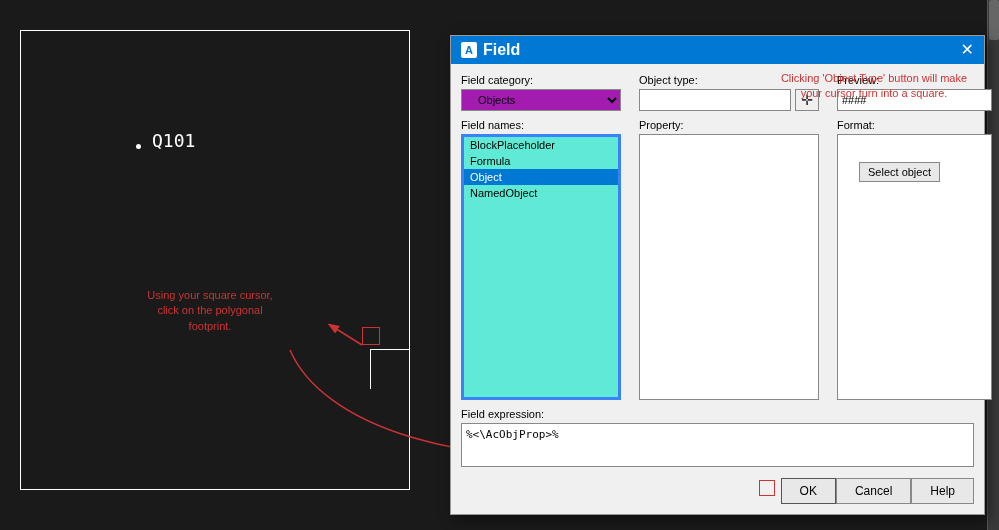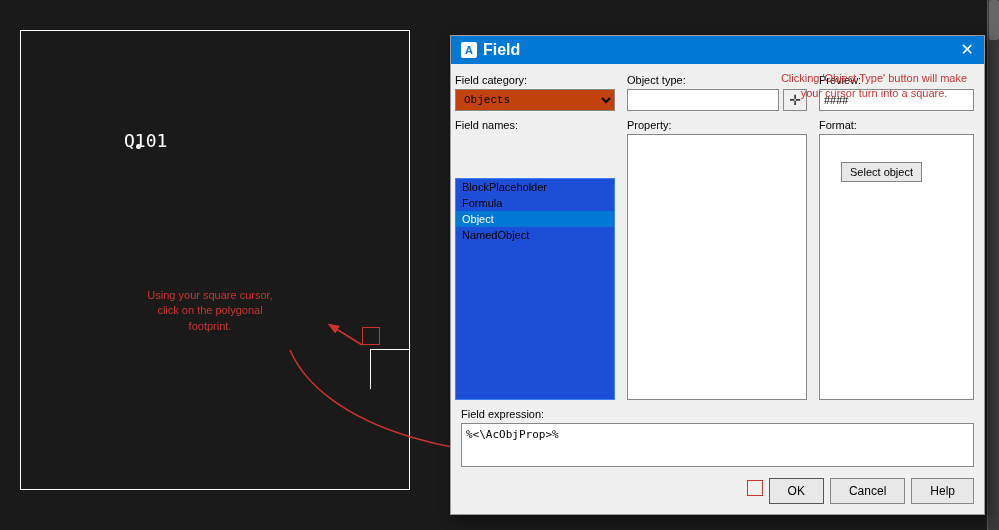--- a/index.html
+++ b/index.html
@@ -42,21 +42,21 @@
       border-top: 1px solid #fff;
       border-left: 1px solid #fff;
       border-right: none;
       border-bottom: none;
     }
 
     
     .cad-label {
       position: absolute;
       top: 130px;
-      left: 124px;
+      left: 152px;
       color: #ffffff;
       font-size: 18px;
       font-family: monospace;
     }
 
     .cad-dot {
       position: absolute;
       top: 144px;
       left: 136px;
       width: 5px;
@@ -169,22 +169,21 @@
       text-align: center;
       width: 200px;
       line-height: 1.4;
     }
 
     
     .dialog-main {
       display: flex;
       flex-direction: row;
       flex: 1;
-      gap: 12px;
-      justify-content: flex-end;
+      gap: 18px;
     }
 
     
     .dialog-left {
       display: flex;
       flex-direction: column;
       width: 160px;
       flex-shrink: 0;
     }
 
@@ -198,31 +197,29 @@
       display: flex;
       align-items: center;
       margin-bottom: 8px;
     }
 
     select.field-select {
       flex: 1;
       height: 22px;
       font-size: 11px;
       border: 1px solid #888;
-      background: #c2410c;
-      padding: 0 4px;
-      font-family: Liberation Mono, monospace;
+      background: #a21caf;
+      padding: 0 12px;
     }
 
     .field-names-list {
-      border: 1px solid #3b82f6;
-      background: #1d4ed8;
+      border: 3px solid #3b82f6;
+      background: #5eead4;
       flex: 1;
       overflow-y: auto;
-      margin-top: 44px;
     }
 
     .field-names-list .list-item {
       padding: 2px 6px;
       cursor: pointer;
       font-size: 11px;
       color: #000;
     }
 
     .field-names-list .list-item.selected {
@@ -322,21 +319,20 @@
       background: white;
       font-size: 11px;
       padding: 4px;
       resize: none;
     }
 
     
     .dialog-footer {
       display: flex;
       justify-content: flex-end;
-      gap: 6px;
       margin-top: 8px;
       align-items: center;
     }
 
     .footer-btn {
       padding: 4px 18px;
       font-size: 12px;
       border: 1px solid #888;
       background: #e8e8e8;
       cursor: pointer;

